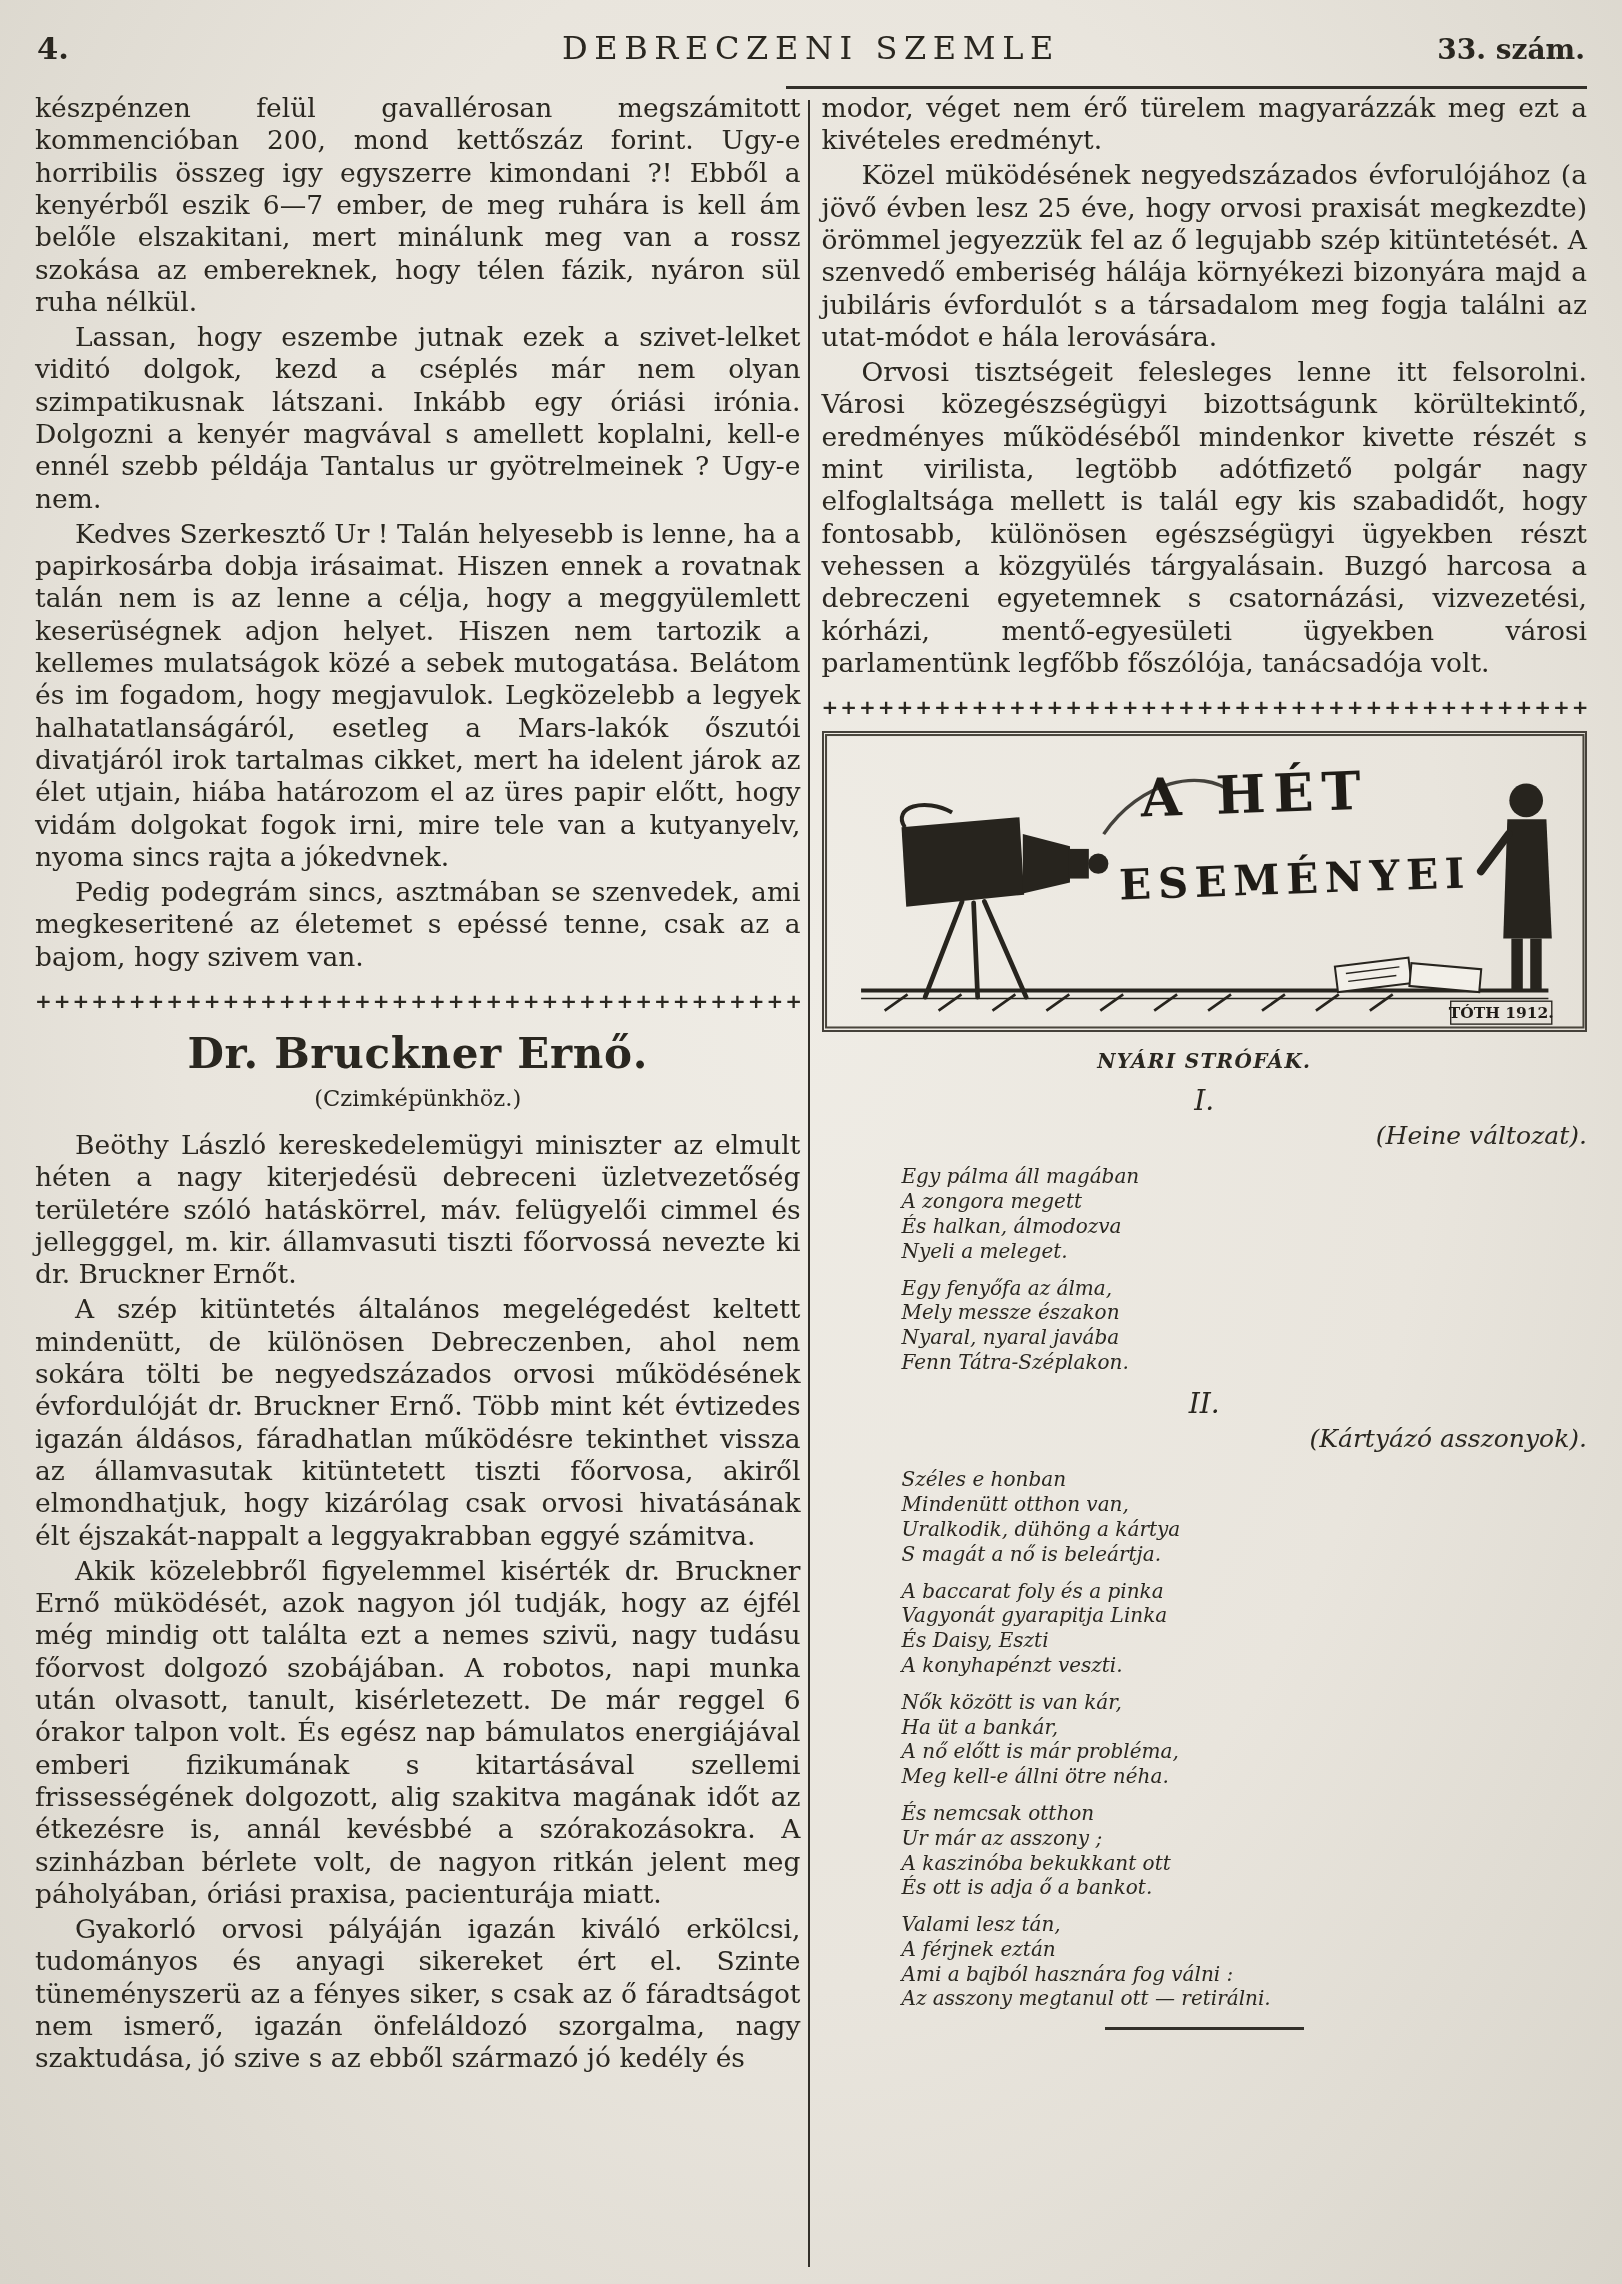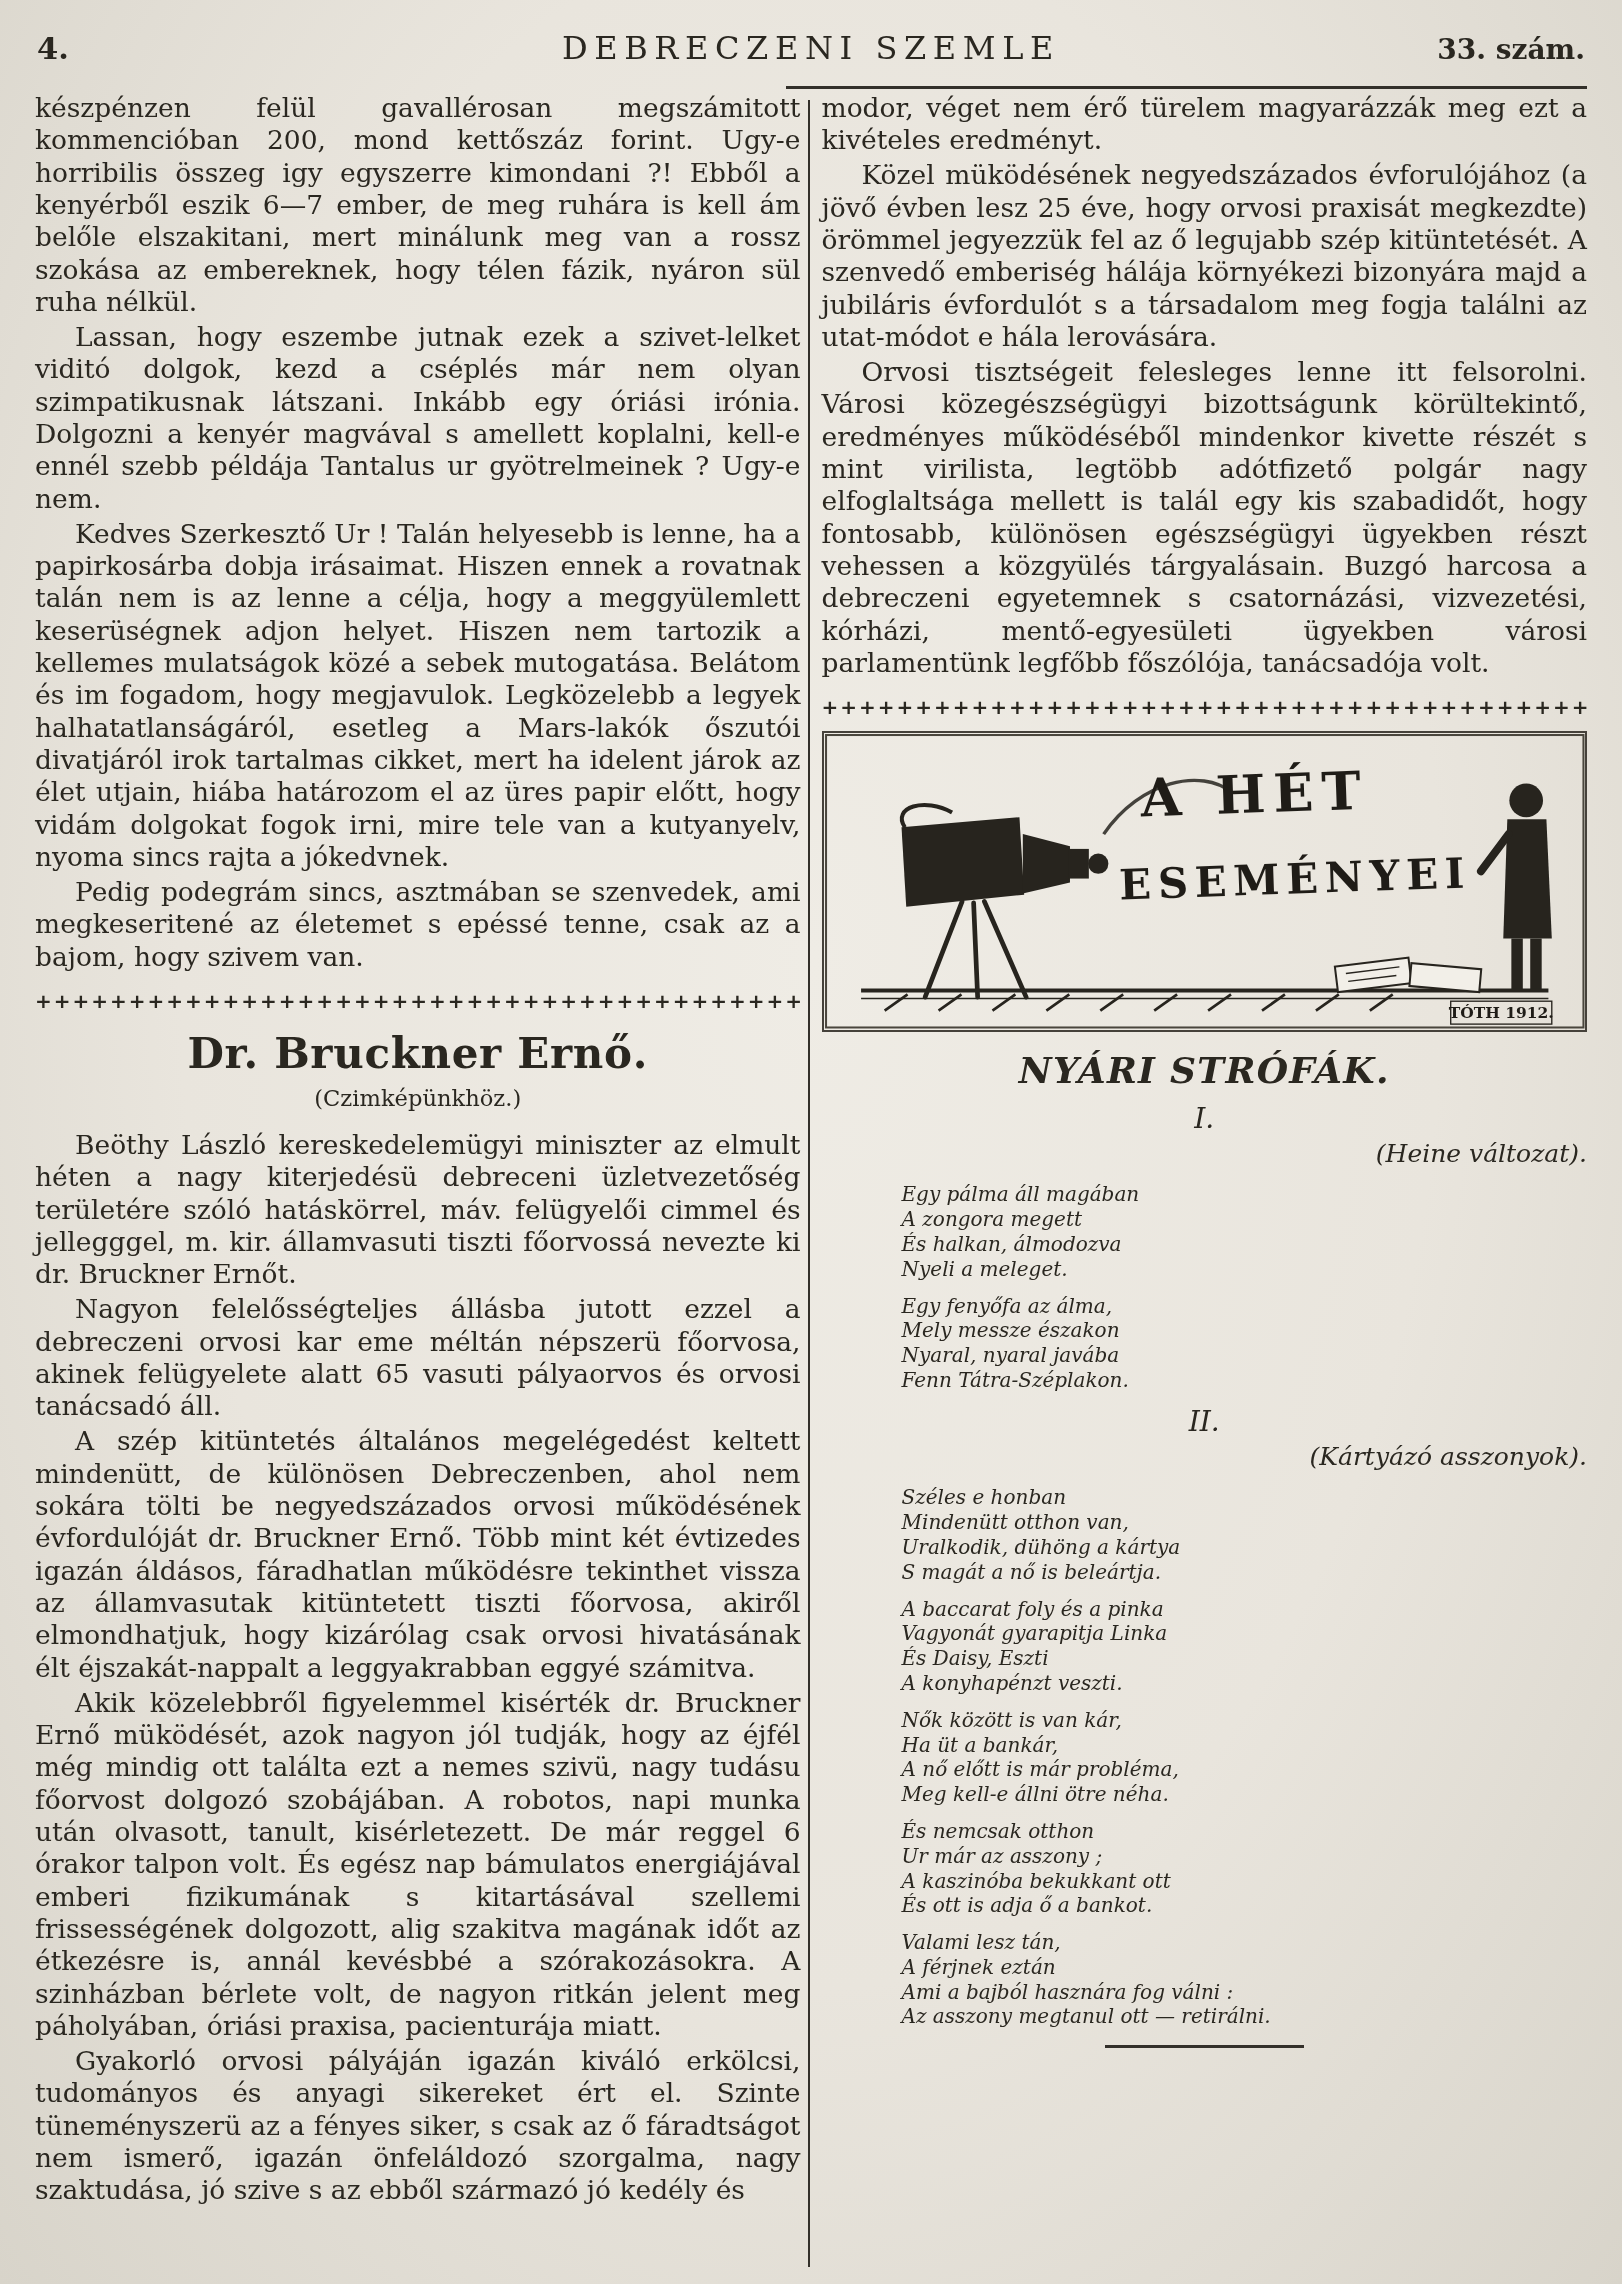--- a/index.html
+++ b/index.html
@@ -48,21 +48,21 @@
   .article-subtitle{text-align:center;font-size:22.6px;margin:0 0 18.6px;}
 
   
   .illustration{margin:6.6px 0 12px;border:2px solid #45413a;padding:0;}
   .illustration svg{display:block;width:100%;height:auto;}
   .illu-title{font-family:"DejaVu Serif",serif;font-weight:bold;fill:#1f1c17;}
   .illu-line{stroke:#27241e;fill:none;}
   .illu-fill{fill:#27241e;}
 
   
-  .poem-title{text-align:center;font-style:italic;font-weight:bold;font-size:36px;letter-spacing:1.3px;margin:17px 0 11px;}
+  .poem-title{text-align:center;font-style:italic;font-weight:bold;font-size:20px;letter-spacing:1.3px;margin:17px 0 11px;}
   .poem-number{text-align:center;font-style:italic;font-size:28px;margin:9.3px 0 4px;}
   .poem-subtitle{text-align:right;font-style:italic;font-size:25px;margin:0 0 14.6px;}
   .stanza{
     font-style:italic;font-size:20px;line-height:1.24;
     margin:0 0 12px 80px;white-space:pre-line;
   }
   .end-rule{width:199px;height:2.7px;background:var(--rule);margin:16px auto 0;}
 </style>
 </head>
 <body>
@@ -84,21 +84,20 @@
       <p class="body-p">Lassan, hogy eszembe jutnak ezek a szivet-lelket viditó dolgok, kezd a cséplés már nem olyan szimpatikusnak látszani. Inkább egy óriási irónia. Dolgozni a kenyér magvával s amellett koplalni, kell-e ennél szebb példája Tantalus ur gyötrelmeinek ? Ugy-e nem.</p>
       <p class="body-p">Kedves Szerkesztő Ur ! Talán helyesebb is lenne, ha a papirkosárba dobja irásaimat. Hiszen ennek a rovatnak talán nem is az lenne a célja, hogy a meggyülemlett keserüségnek adjon helyet. Hiszen nem tartozik a kellemes mulatságok közé a sebek mutogatása. Belátom és im fogadom, hogy megjavulok. Legközelebb a legyek halhatatlanságáról, esetleg a Mars-lakók őszutói divatjáról irok tartalmas cikket, mert ha idelent járok az élet utjain, hiába határozom el az üres papir előtt, hogy vidám dolgokat fogok irni, mire tele van a kutyanyelv, nyoma sincs rajta a jókedvnek.</p>
       <p class="body-p">Pedig podegrám sincs, asztmában se szenvedek, ami megkeseritené az életemet s epéssé tenne, csak az a bajom, hogy szivem van.</p>
 
       <div class="ornament">++++++++++++++++++++++++++++++++++++++++++++++++</div>
 
       <h2 class="article-title">Dr. Bruckner Ernő.</h2>
       <div class="article-subtitle">(Czimképünkhöz.)</div>
 
       <p class="body-p">Beöthy László kereskedelemügyi miniszter az elmult héten a nagy kiterjedésü debreceni üzletvezetőség területére szóló hatáskörrel, máv. felügyelői cimmel és jellegggel, m. kir. államvasuti tiszti főorvossá nevezte ki dr. Bruckner Ernőt.</p>
-      <p class="body-p">Nagyon felelősségteljes állásba jutott ezzel a debreczeni orvosi kar eme méltán népszerü főorvosa, akinek felügyelete alatt 65 vasuti pályaorvos és orvosi tanácsadó áll.</p>
       <p class="body-p">A szép kitüntetés általános megelégedést keltett mindenütt, de különösen Debreczenben, ahol nem sokára tölti be negyedszázados orvosi működésének évfordulóját dr. Bruckner Ernő. Több mint két évtizedes igazán áldásos, fáradhatlan működésre tekinthet vissza az államvasutak kitüntetett tiszti főorvosa, akiről elmondhatjuk, hogy kizárólag csak orvosi hivatásának élt éjszakát-nappalt a leggyakrabban eggyé számitva.</p>
       <p class="body-p">Akik közelebbről figyelemmel kisérték dr. Bruckner Ernő müködését, azok nagyon jól tudják, hogy az éjfél még mindig ott találta ezt a nemes szivü, nagy tudásu főorvost dolgozó szobájában. A robotos, napi munka után olvasott, tanult, kisérletezett. De már reggel 6 órakor talpon volt. És egész nap bámulatos energiájával emberi fizikumának s kitartásával szellemi frissességének dolgozott, alig szakitva magának időt az étkezésre is, annál kevésbbé a szórakozásokra. A szinházban bérlete volt, de nagyon ritkán jelent meg páholyában, óriási praxisa, pacienturája miatt.</p>
       <p class="body-p">Gyakorló orvosi pályáján igazán kiváló erkölcsi, tudományos és anyagi sikereket ért el. Szinte tüneményszerü az a fényes siker, s csak az ő fáradtságot nem ismerő, igazán önfeláldozó szorgalma, nagy szaktudása, jó szive s az ebből származó jó kedély és</p>
     </section>
 
     <section class="col">
       <p class="body-p noindent">modor, véget nem érő türelem magyarázzák meg ezt a kivételes eredményt.</p>
       <p class="body-p">Közel müködésének negyedszázados évforulójához (a jövő évben lesz 25 éve, hogy orvosi praxisát megkezdte) örömmel jegyezzük fel az ő legujabb szép kitüntetését. A szenvedő emberiség hálája környékezi bizonyára majd a jubiláris évfordulót s a társadalom meg fogja találni az utat-módot e hála lerovására.</p>
       <p class="body-p">Orvosi tisztségeit felesleges lenne itt felsorolni. Városi közegészségügyi bizottságunk körültekintő, eredményes működéséből mindenkor kivette részét s mint virilista, legtöbb adótfizető polgár nagy elfoglaltsága mellett is talál egy kis szabadidőt, hogy fontosabb, különösen egészségügyi ügyekben részt vehessen a közgyülés tárgyalásain. Buzgó harcosa a debreczeni egyetemnek s csatornázási, vizvezetési, kórházi, mentő-egyesületi ügyekben városi parlamentünk legfőbb főszólója, tanácsadója volt.</p>
 

